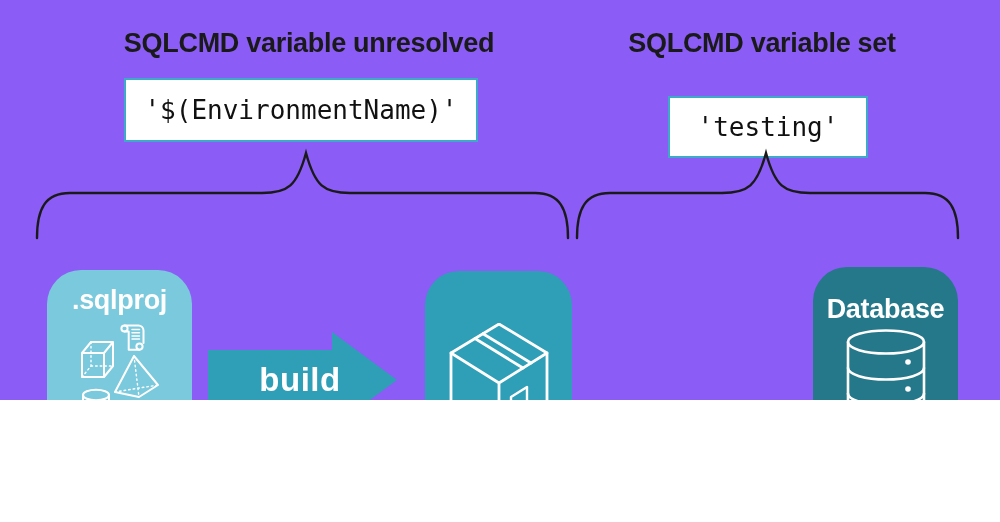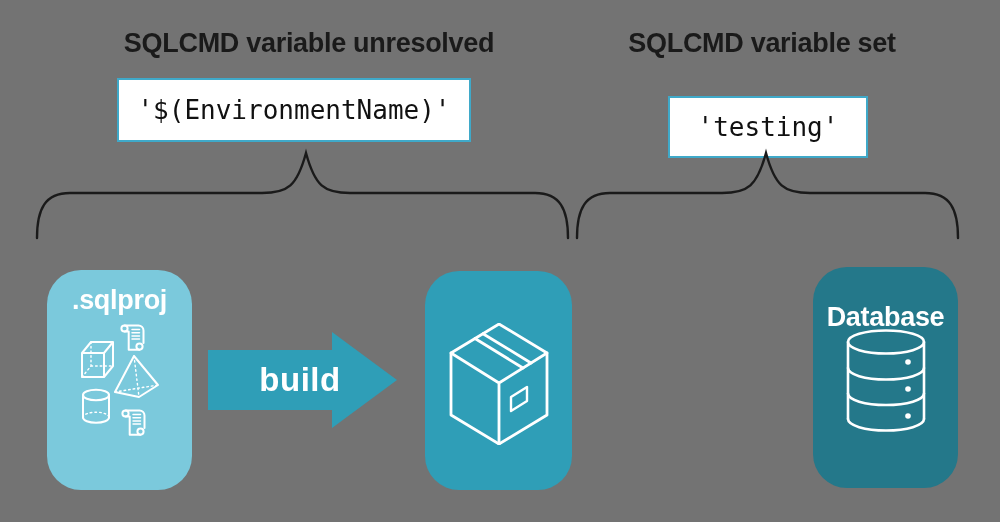--- a/index.html
+++ b/index.html
@@ -1,37 +1,37 @@
 <!DOCTYPE html>
 <html><head>
 <meta charset="utf-8">
 <style>
   html,body{margin:0;padding:0;background:#fff;}
-  .canvas{position:relative;width:1000px;height:522px;background:#737373;overflow:hidden;
+  .canvas{position:relative;width:1000px;height:400px;background:#8b5cf6;overflow:hidden;
           font-family:"Liberation Sans",sans-serif;}
 
   .heading{position:absolute;top:30px;font-weight:700;font-size:27px;line-height:27px;
            color:#1a1a1a;text-align:center;letter-spacing:-0.3px;}
   .hl{left:109px;width:400px;}
   .hr{left:562px;width:400px;}
 
   .codebox{position:absolute;box-sizing:border-box;border:2.5px solid #3fa9c9;background:#fff;
            display:flex;align-items:center;justify-content:center;
            font-family:"DejaVu Sans Mono",monospace;font-size:26px;color:#111;}
-  .cb-left{left:117px;top:78px;width:354px;height:64px;justify-content:center;}
+  .cb-left{left:124px;top:78px;width:354px;height:64px;justify-content:center;}
   .cb-right{left:668px;top:96px;width:200px;height:62px;}
 
   .braces{position:absolute;left:0;top:145px;}
 
   .card{position:absolute;border-radius:34px;color:#fff;}
   .card-sqlproj{left:47px;top:270px;width:145px;height:220px;}
   .card-dacpac{left:425px;top:271px;width:147px;height:219px;}
   .card-database{left:813px;top:267px;width:145px;height:221px;}
   .card-title{text-align:center;padding-top:15px;font-weight:700;font-size:27px;letter-spacing:-0.3px;}
-  .card-database .card-title{padding-top:15px;margin-top:20px;}
+  .card-database .card-title{padding-top:27px;}
   .card-icon{position:absolute;}
   .ic-sqlproj{left:31px;top:54px;}
   .ic-dacpac{left:24px;top:52px;}
   .ic-database{left:31px;top:62px;}
 
   .arrow{position:absolute;top:332px;height:96px;}
   .arrow-build{left:208px;width:190px;}
   .arrow-deploy{left:597px;width:192px;}
   .arrow-label{position:absolute;top:0;left:8px;height:96px;display:flex;align-items:center;
                justify-content:center;color:#fff;font-weight:700;font-size:33px;letter-spacing:0.5px;}

